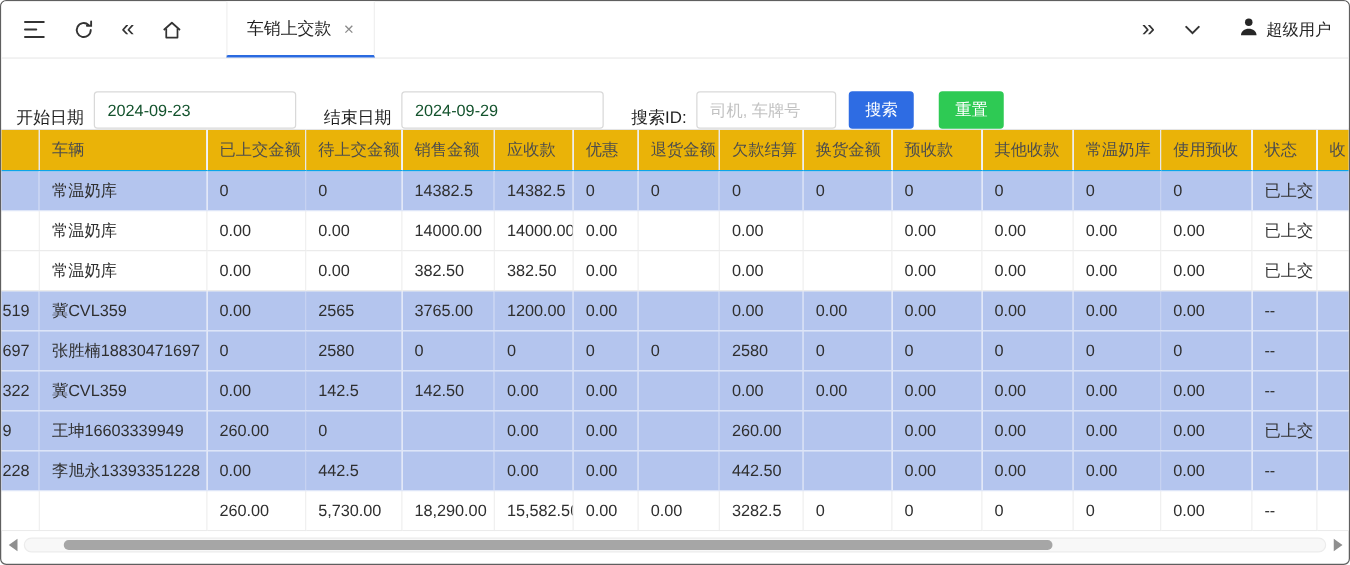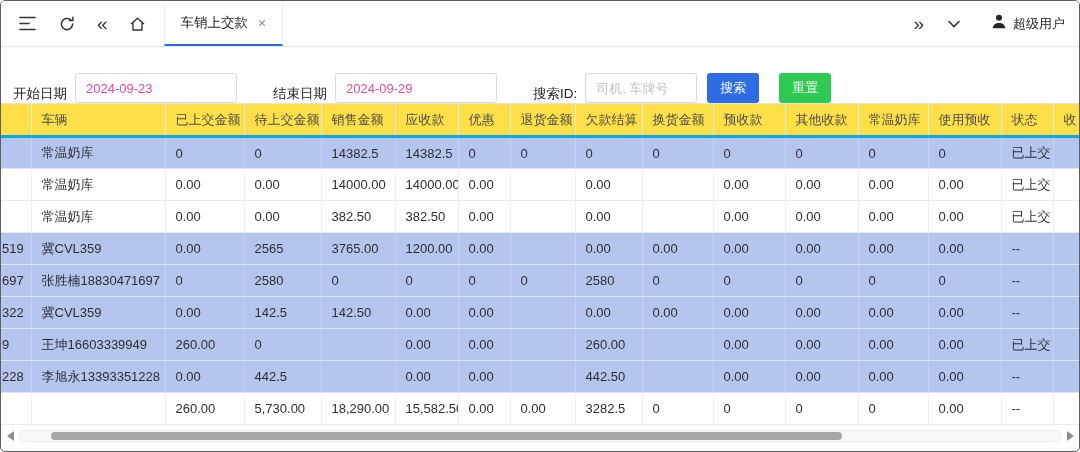--- a/index.html
+++ b/index.html
@@ -13,56 +13,56 @@
   
   .topbar {
     height: 46px; display: flex; align-items: center;
     padding: 0 14px 0 14px; border-bottom: 1px solid #e8e8e8; background:#fff;
   }
   .icon-btn { width: 24px; height: 24px; display:flex; align-items:center; justify-content:center; cursor:pointer; color:#333; }
   .icon-gap { margin-left: 16px; }
   .chevrons { font-size: 19px; color:#333; line-height: 1; padding: 0 2px; cursor: pointer; }
   .tab {
     height: 45px; display:flex; align-items:center; gap: 10px;
-    padding: 0 16px; margin-left: 14px; background:#fff;
+    padding: 0 16px; margin-left: 31px; background:#fff;
     border-left: 1px solid #f0f0f0; border-right: 1px solid #f0f0f0;
     border-bottom: 2px solid #2a6ae0; cursor: pointer;
   }
   .tab-label { font-size: 13.5px; color:#1f1f1f; }
   .tab-close { font-size: 14px; color:#8a8a8a; cursor:pointer; }
   .tb-spacer { flex: 1; }
   .user-area { display:flex; align-items:center; gap:7px; margin-left: 26px; cursor:pointer; }
   .user-label { font-size: 13px; color:#262626; }
   
   .filterbar {
     height: 56px; display:flex; align-items:flex-end; padding: 0 12px; background:#fff;
   }
   .flabel { font-size: 13.5px; color:#1f1f1f; font-weight: 500; margin-right: 8px; white-space:nowrap; }
-  .flabel.ml { margin-left: 36px; }
+  .flabel.ml { margin-left: 22px; }
   .finput {
     height: 30px; border: 1px solid #d9d9d9; border-radius: 3px;
-    padding: 0 10px; font-size: 13px; color:#ec4899; outline:none;
+    padding: 0 10px; font-size: 13px; color:#14532d; outline:none;
     font-family: inherit; background:#fff;
   }
   .finput.date { width: 162px; }
   .finput.search { width: 112px; }
   .finput::placeholder { color:#c2c2c2; }
   .btn {
     height: 30px; border:none; border-radius: 3px; color:#fff; font-size: 13px;
     padding: 0 13px; cursor:pointer; font-family: inherit;
   }
   .btn-search { background:#2e6ce3; margin-left: 10px; }
   .btn-reset { background:#2eca54; margin-left: 20px; }
   
   .table-viewport { width: 1078px; overflow: hidden; }
   table { border-collapse: collapse; table-layout: fixed; width: 1110px; font-size: 13px; }
   th {
-    background:#fde047; color:#4d4d4d; font-weight: 400; text-align:left;
+    background:#eab308; color:#4d4d4d; font-weight: 400; text-align:left;
     height: 33px; padding: 0 2px 0 10px;
-    border-top: 1px solid #e4e4e4; border-bottom: 3px solid #0ea5e9; border-right: 1px solid #e8e8e8;
+    border-top: 1px solid #e4e4e4; border-bottom: 1px solid #0ea5e9; border-right: 1px solid #e8e8e8;
     white-space: nowrap; overflow: hidden;
   }
   td {
     height: 32px; padding: 0 2px 0 10px; color:#2f2f2f; background:#fff;
     border-bottom: 1px solid #ebebeb; border-right: 1px solid #f0f0f0;
     white-space: nowrap; overflow: hidden;
   }
   th.c0, td.c0 { padding-left: 1px; }
   tr.hl td { background:#b4c5ee; border-bottom-color:#dde5f8; border-right-color:#c6d2f1; }
   tbody tr { cursor: pointer; }

